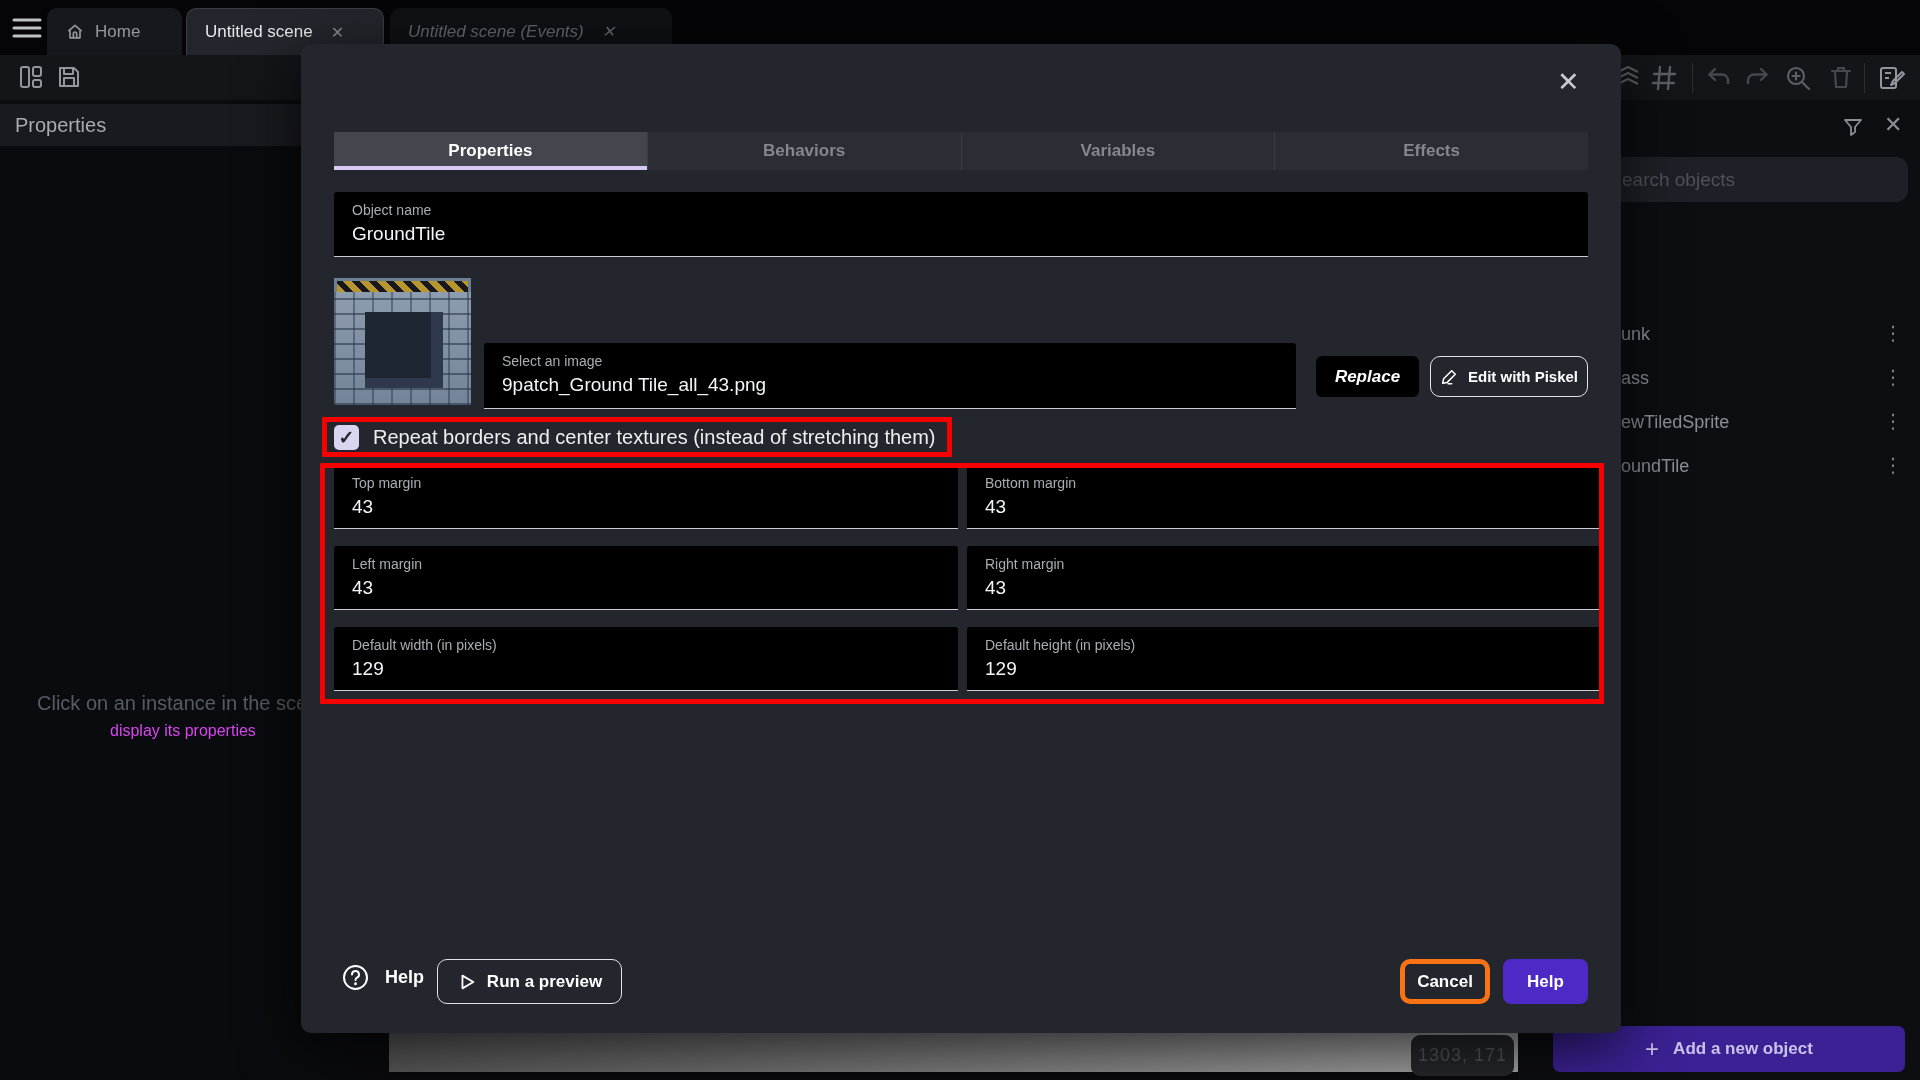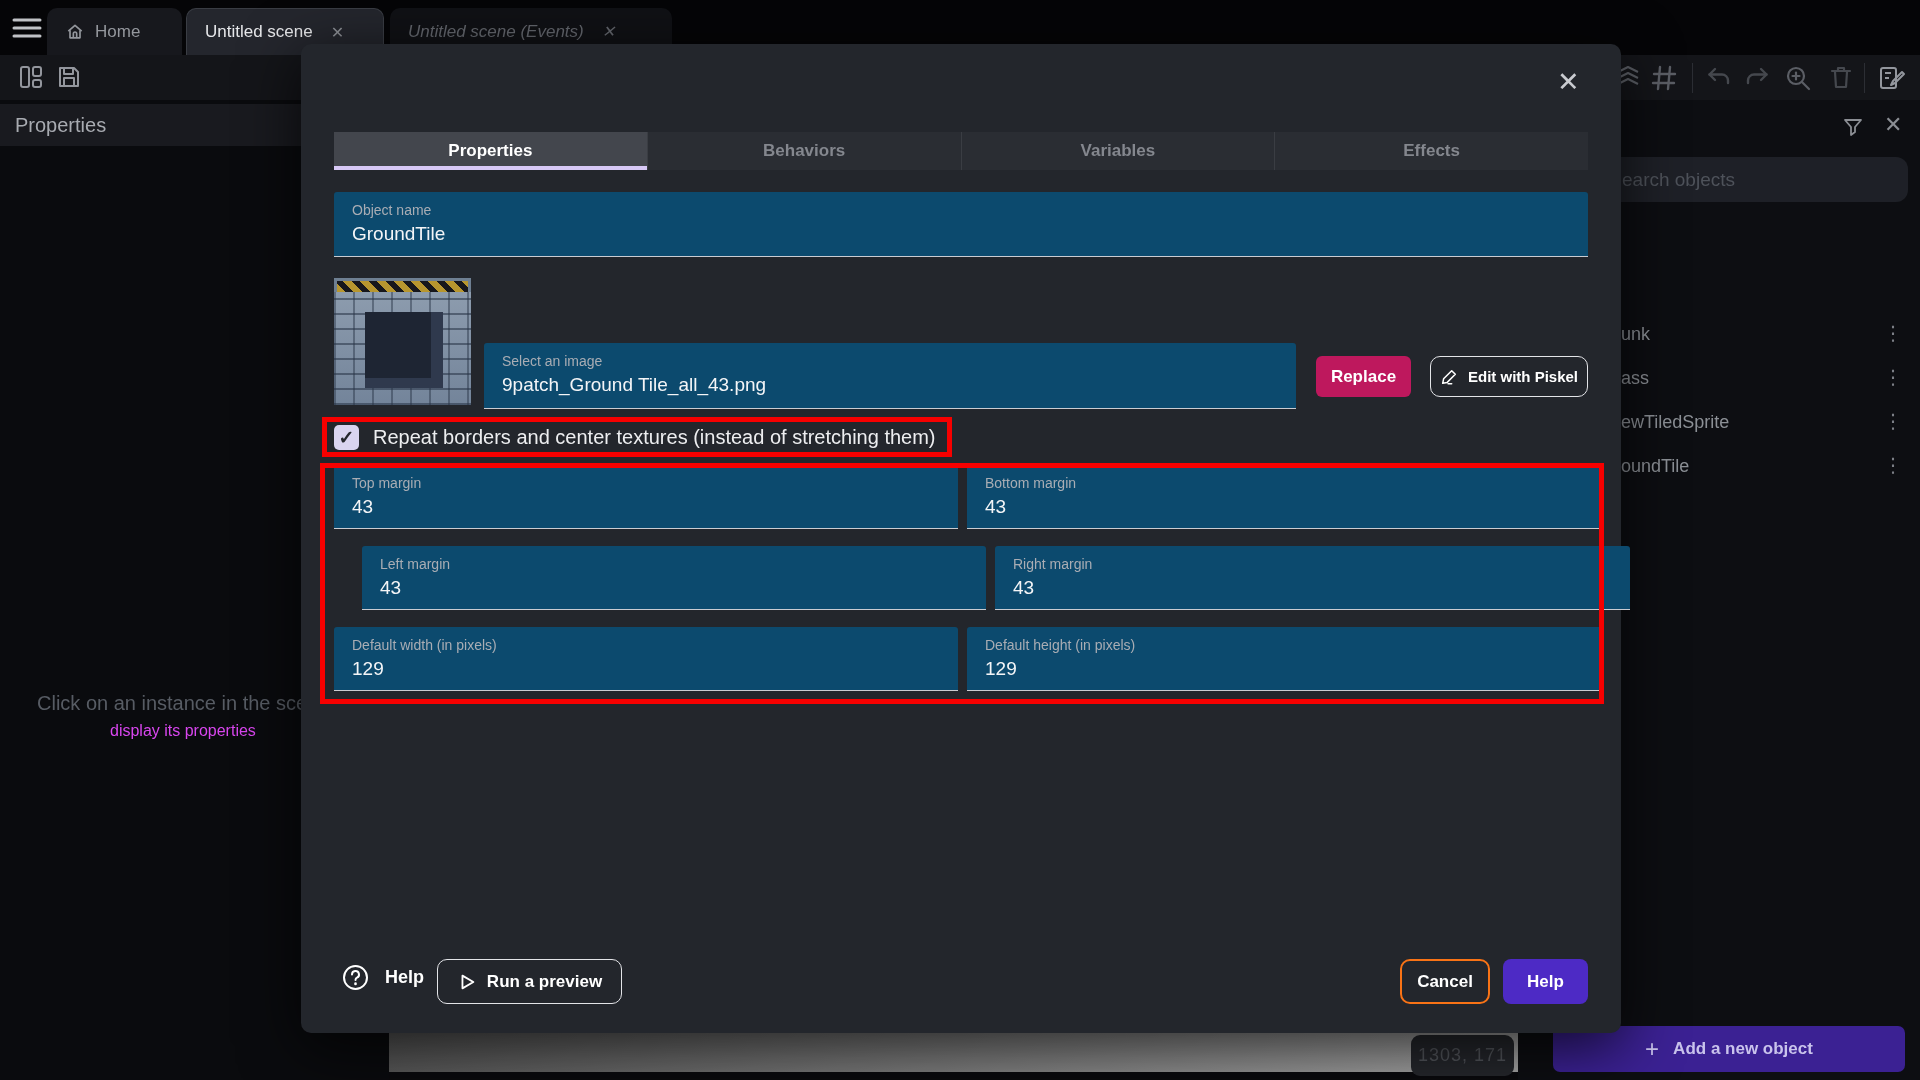--- a/index.html
+++ b/index.html
@@ -62,63 +62,63 @@
   .dlg-title { position:absolute; left:33px; top:25px; font-size:31px; font-weight:bold; color:#ffffff; }
   .dlg-close { position:absolute; left:1256px; top:22px; font-size:27px; color:#c9cbd0; cursor:pointer; }
 
   .tabstrip { position:absolute; left:33px; top:88px; width:1254px; height:38px; display:flex; background:#2a2d33; }
   .dtab { flex:1; text-align:center; line-height:38px; font-size:17px; font-weight:bold; color:#84878e;
           border-right:1px solid #3a3d43; cursor:pointer; position:relative; }
   .dtab:last-child { border-right:none; }
   .dtab.active { background:#43464d; color:#ffffff; }
   .dtab.active::after { content:""; position:absolute; left:0; bottom:0; width:100%; height:4px; background:#d8c9f7; }
 
-  .fld { position:absolute; background:#0c4a6e; border-bottom:1px solid #caccd2; border-radius:3px 3px 0 0; cursor:text; }
+  .fld { position:absolute; background:#000000; border-bottom:1px solid #caccd2; border-radius:3px 3px 0 0; cursor:text; }
   .fld .lbl { position:absolute; left:18px; top:10px; font-size:14px; color:#a9adb4; }
   .fld .val { position:absolute; left:18px; top:31px; font-size:19px; color:#f4f5f7; }
 
   .name-field { left:33px; top:148px; width:1254px; height:65px; }
   .img-field  { left:183px; top:299px; width:812px; height:66px; }
 
   .thumb { position:absolute; left:33px; top:234px; width:137px; height:127px; background:#6e7f92; overflow:hidden; }
   .thumb .hazard { position:absolute; left:3px; right:3px; top:3px; height:11px;
                    background:repeating-linear-gradient(45deg,#b7962f 0 6px,#17171c 6px 12px); }
   .thumb .bricks { position:absolute; left:0; right:0; top:14px; bottom:0;
                    background:repeating-linear-gradient(0deg,rgba(38,50,68,.55) 0 2px,transparent 2px 15px),
                               repeating-linear-gradient(90deg,rgba(38,50,68,.45) 0 2px,transparent 2px 19px),
                               linear-gradient(#8d9cae,#73849a); }
   .thumb .center { position:absolute; left:31px; top:34px; width:78px; height:76px; background:#1e2533;
                    box-shadow:inset -12px -10px 0 rgba(62,75,99,.55); }
 
   .btn { display:flex; align-items:center; justify-content:center; gap:10px; font-weight:bold;
          cursor:pointer; color:#ffffff; }
-  .btn-replace { position:absolute; left:1015px; top:312px; width:95px; height:41px; background:#be185d;
-                 border-radius:6px; font-size:17px; }
+  .btn-replace { position:absolute; left:1015px; top:312px; width:103px; height:41px; background:#000000;
+                 border-radius:6px; font-size:17px;font-style:italic; }
   .btn-piskel  { position:absolute; left:1129px; top:312px; width:158px; height:41px; background:transparent;
                  border:1px solid #e3e4e8; border-radius:10px; font-size:15px; }
 
   .hl-box { position:absolute; border:5px solid #f70000; z-index:12; pointer-events:none; }
   .hl-check  { left:21px; top:373px; width:630px; height:40px; }
   .hl-fields { left:19px; top:419px; width:1284px; height:241px; }
 
   .chk-row { position:absolute; left:33px; top:378px; height:30px; display:flex; align-items:center; gap:14px; }
   .checkbox { width:25px; height:25px; background:#d9d4f0; border-radius:5px; display:flex; align-items:center;
               justify-content:center; cursor:pointer; color:#23262c; font-weight:bold; font-size:19px; }
   .chk-label { font-size:20px; color:#edeef0; white-space:nowrap; }
 
-  .f-r1 { top:421px; } .f-r2 { top:502px;margin-left:28px; } .f-r3 { top:583px; }
+  .f-r1 { top:421px; } .f-r2 { top:502px; } .f-r3 { top:583px; }
   .f-c1 { left:33px; width:624px; height:64px; }
   .f-c2 { left:666px; width:635px; height:64px; }
 
   .footer-help { position:absolute; left:41px; top:920px; display:flex; align-items:center; gap:16px;
                  color:#ffffff; font-weight:bold; font-size:18px; cursor:pointer; }
   .btn-preview { position:absolute; left:136px; top:915px; width:185px; height:45px; background:transparent;
                  border:1px solid #e3e4e8; border-radius:10px; font-size:17px; }
   .btn-cancel  { position:absolute; left:1099px; top:915px; width:90px; height:45px; background:transparent;
-                 border:2px solid #f97316; border-radius:10px; font-size:17px; }
+                 border:5px solid #f97316; border-radius:10px; font-size:17px; }
   .btn-apply   { position:absolute; left:1202px; top:915px; width:85px; height:45px; background:#4d2ac5;
                  border-radius:8px; font-size:17px; }
 </style>
 </head>
 <body>
 
 <div class="screen">
 
   <div class="topbar">
     <div class="hamburger">

